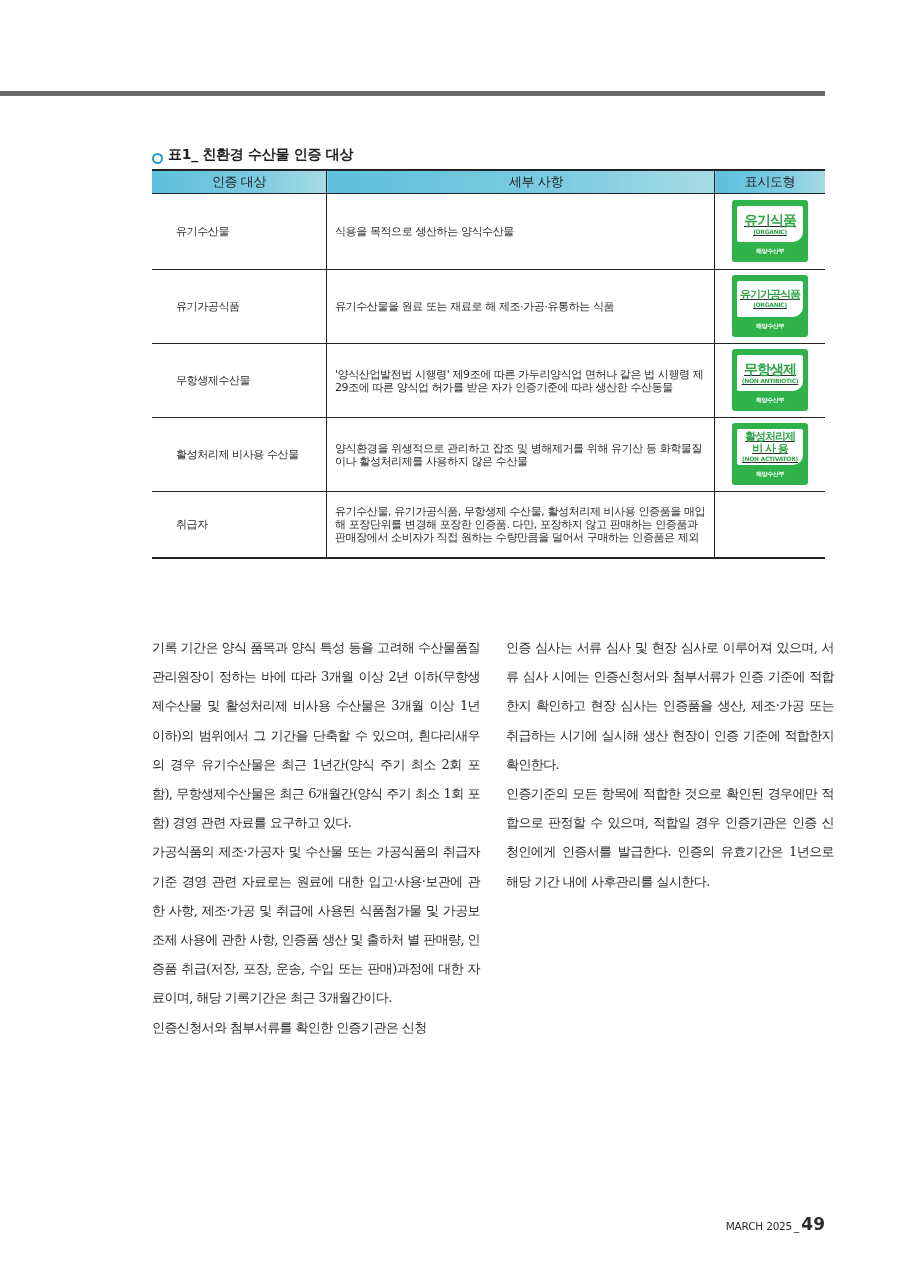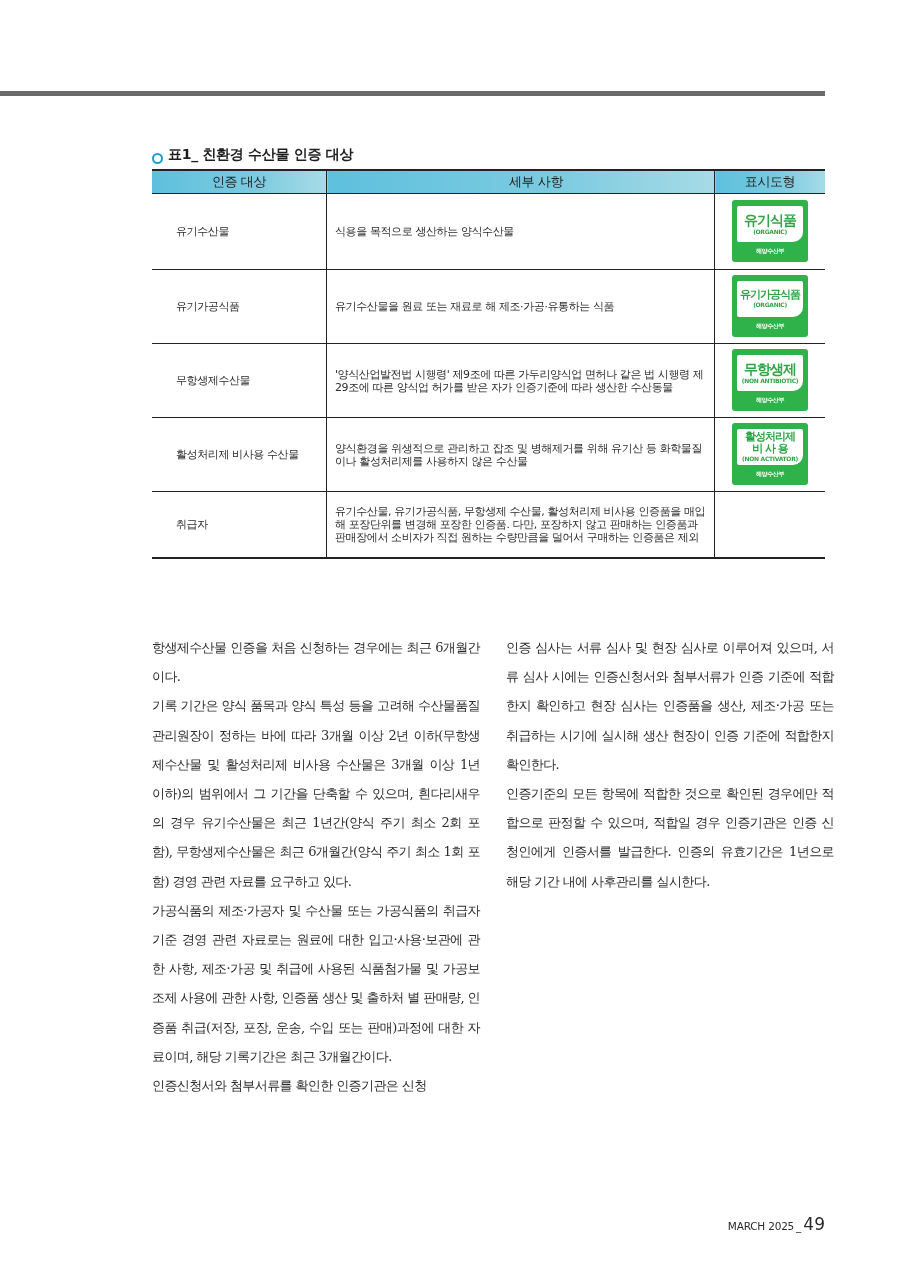--- a/index.html
+++ b/index.html
@@ -11,33 +11,33 @@
     table.cert th { height:20px; background:linear-gradient(90deg,#5ec0dd 0%,#7ccbe0 60%,#a7dbe6 100%); font-weight:normal; color:#1e1e1e; border-top:2px solid #222; border-bottom:1px solid #222; font-size:13px;margin-top:48px; }
     table.cert th.c1 { width:172px; border-right:1px solid #222; }
     table.cert th.c2 { border-right:1px solid #222;padding-left:32px; }
     table.cert th.c3 { width:108px; }
     table.cert td { border-bottom:1px solid #222; vertical-align:middle; color:#2b2b2b; line-height:13px; }
     table.cert td.target { padding-left:24px; border-right:1px solid #222; }
     table.cert td.detail { padding:0 8px; border-right:1px solid #222; }
     table.cert td.mark { text-align:center; }
     table.cert tr.last td { border-bottom:2.5px solid #222; }
     .logo { display:inline-block; width:76px; height:62px; background:#2fb24a; border-radius:3px; position:relative; margin-top:2px; }
-    .logo .bubble { position:absolute; left:5px; top:6px; width:66px; height:36px; background:#fff; border-radius:2px 2px 10px 2px; display:flex; flex-direction:column; align-items:center; justify-content:center; }
+    .logo .bubble { position:absolute; left:5px; top:6px; width:66px; height:36px; background:#fff; border-radius:2px 2px 10px 2px; display:flex; flex-direction:column; align-items:center; justify-content:center;text-decoration:underline; }
     .logo .main { font-size:14px; font-weight:bold; color:#2fa548; line-height:15px; letter-spacing:-1px; }
     .logo .main.sm { font-size:11px; line-height:12px; }
     .logo .sub { font-size:6px; font-weight:bold; color:#2fa548; line-height:8px; letter-spacing:-0.3px; }
     .logo .ministry { position:absolute; bottom:5px; left:0; right:0; text-align:center; font-size:6px; color:#fff; font-weight:bold; }
     .col { position:absolute; top:633px; width:328px; font-family:"DejaVu Serif", serif; font-size:13px; line-height:29.2px; color:#2b2b2b; letter-spacing:-0.6px; text-align:justify; }
     .col p { margin:0; }
     .col.left { left:152px; }
     .col.right { left:506px; }
     .footer { position:absolute; right:84px; top:1214px; display:flex; align-items:baseline; color:#2b2b2b; }
     .footer .month { font-size:10.5px; letter-spacing:-0.2px; }
     .footer .sep { font-size:10.5px; margin:0 2px; }
-    .footer .page { font-size:17px; font-weight:normal; }
+    .footer .page { font-size:17px; font-weight:bold; }
   </style>
 </head>
 <body>
 
 <div class="top-bar"></div>
 
 <div class="table-title">
   <span class="bullet"></span>
   <span>표1_ 친환경 수산물 인증 대상</span>
 </div>
@@ -106,21 +106,20 @@
     </tr>
     <tr class="last" style="height:66px">
       <td class="target">취급자</td>
       <td class="detail">유기수산물, 유기가공식품, 무항생제 수산물, 활성처리제 비사용 인증품을 매입해 포장단위를 변경해 포장한 인증품. 다만, 포장하지 않고 판매하는 인증품과 판매장에서 소비자가 직접 원하는 수량만큼을 덜어서 구매하는 인증품은 제외</td>
       <td class="mark"></td>
     </tr>
   </tbody>
 </table>
 
 <div class="col left">
-  <p>항생제수산물 인증을 처음 신청하는 경우에는 최근 6개월간이다.</p>
   <p>기록 기간은 양식 품목과 양식 특성 등을 고려해 수산물품질관리원장이 정하는 바에 따라 3개월 이상 2년 이하(무항생제수산물 및 활성처리제 비사용 수산물은 3개월 이상 1년 이하)의 범위에서 그 기간을 단축할 수 있으며, 흰다리새우의 경우 유기수산물은 최근 1년간(양식 주기 최소 2회 포함), 무항생제수산물은 최근 6개월간(양식 주기 최소 1회 포함) 경영 관련 자료를 요구하고 있다.</p>
   <p>가공식품의 제조·가공자 및 수산물 또는 가공식품의 취급자 기준 경영 관련 자료로는 원료에 대한 입고·사용·보관에 관한 사항, 제조·가공 및 취급에 사용된 식품첨가물 및 가공보조제 사용에 관한 사항, 인증품 생산 및 출하처 별 판매량, 인증품 취급(저장, 포장, 운송, 수입 또는 판매)과정에 대한 자료이며, 해당 기록기간은 최근 3개월간이다.</p>
   <p>인증신청서와 첨부서류를 확인한 인증기관은 신청</p>
 </div>
 
 <div class="col right">
   <p>인증 심사는 서류 심사 및 현장 심사로 이루어져 있으며, 서류 심사 시에는 인증신청서와 첨부서류가 인증 기준에 적합한지 확인하고 현장 심사는 인증품을 생산, 제조·가공 또는 취급하는 시기에 실시해 생산 현장이 인증 기준에 적합한지 확인한다.</p>
   <p>인증기준의 모든 항목에 적합한 것으로 확인된 경우에만 적합으로 판정할 수 있으며, 적합일 경우 인증기관은 인증 신청인에게 인증서를 발급한다. 인증의 유효기간은 1년으로 해당 기간 내에 사후관리를 실시한다.</p>
 </div>
 

